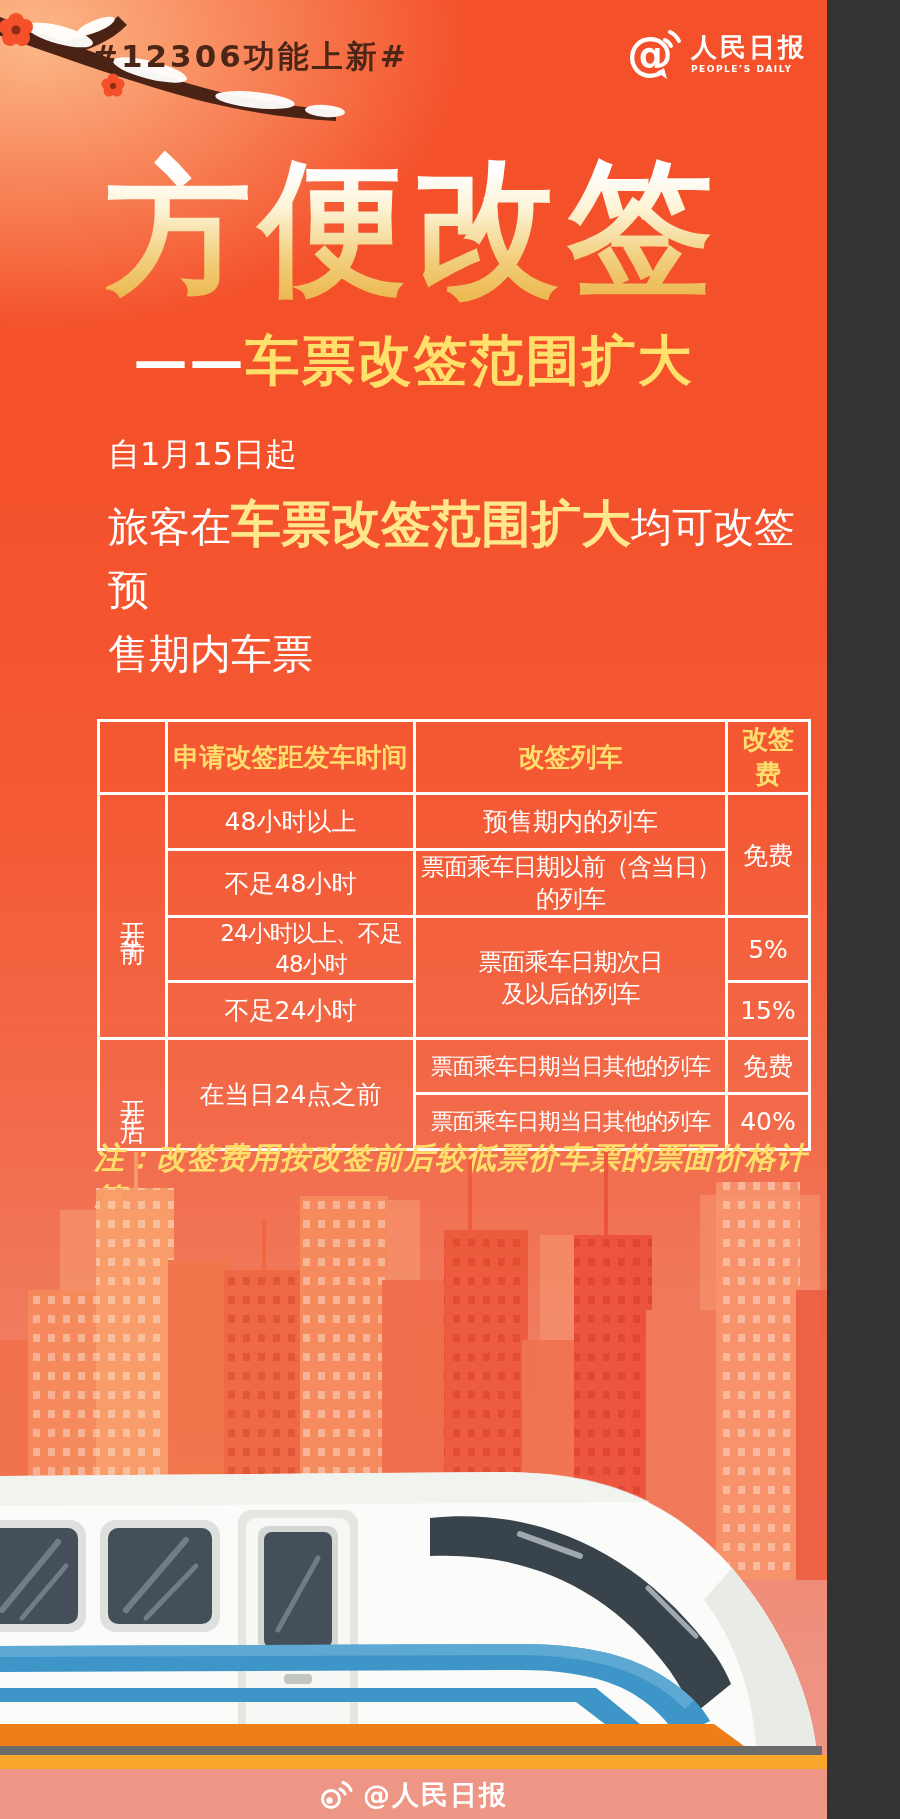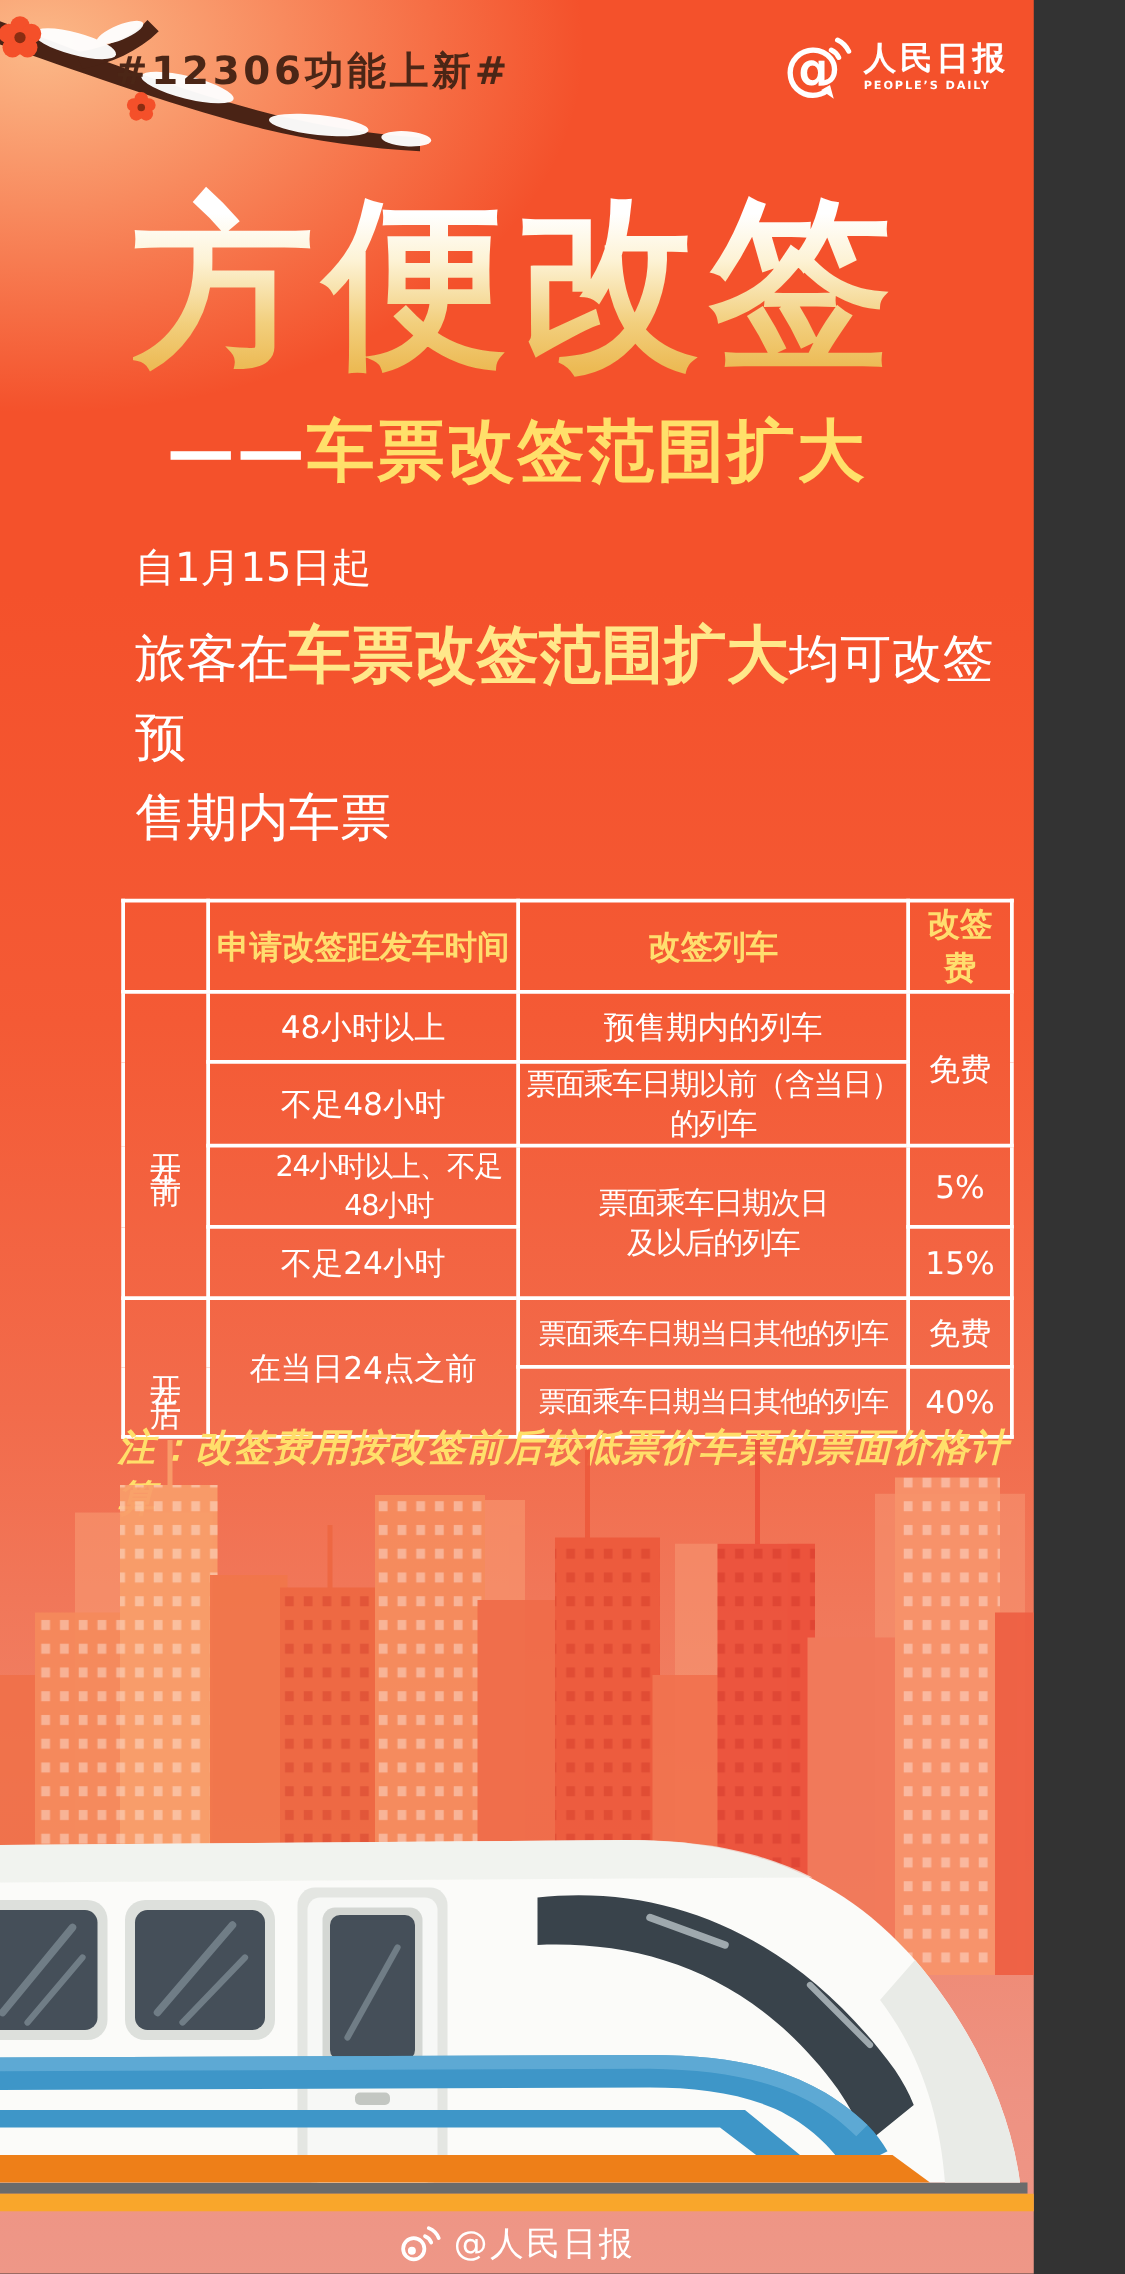--- a/index.html
+++ b/index.html
@@ -52,21 +52,21 @@
   
   .note{left:94px;top:1138px;width:740px;font-family:"DejaVu Serif","Liberation Serif",serif;
         font-style:italic;font-weight:700;font-size:30px;color:#ffdf6a;letter-spacing:1px;}
   
   .skyline{left:0;top:1140px;}
   .track-gray{left:0;top:1746px;width:822px;height:9px;background:#6b6b6b;}
   .train{left:0;top:1460px;}
   .track-yellow{left:0;top:1755px;width:900px;height:14px;background:#f9a62b;}
   
   .footer{left:0;top:1770px;width:100%;height:49px;display:flex;align-items:center;justify-content:center;gap:10px;color:#fff;}
-  .footer .handle{font-size:27px;font-weight:400;letter-spacing:2px;}
+  .footer .handle{font-size:27px;font-weight:700;letter-spacing:2px;}
 </style>
 </head>
 <body>
 
 <div class="poster">
 
   <svg class="abs" style="left:0;top:0" width="370" height="150" viewBox="0 0 370 150">
     <path d="M-8,14 C60,40 140,72 220,92 C260,101 300,108 336,110 L336,121 C296,119 252,113 210,103 C130,83 50,52 -8,33 Z" fill="#4a2315"></path>
     <path d="M60,42 C85,38 105,30 118,16 L127,25 C111,41 88,51 66,55 Z" fill="#4a2315"></path>
     <g fill="#ffffff" opacity="0.96">

